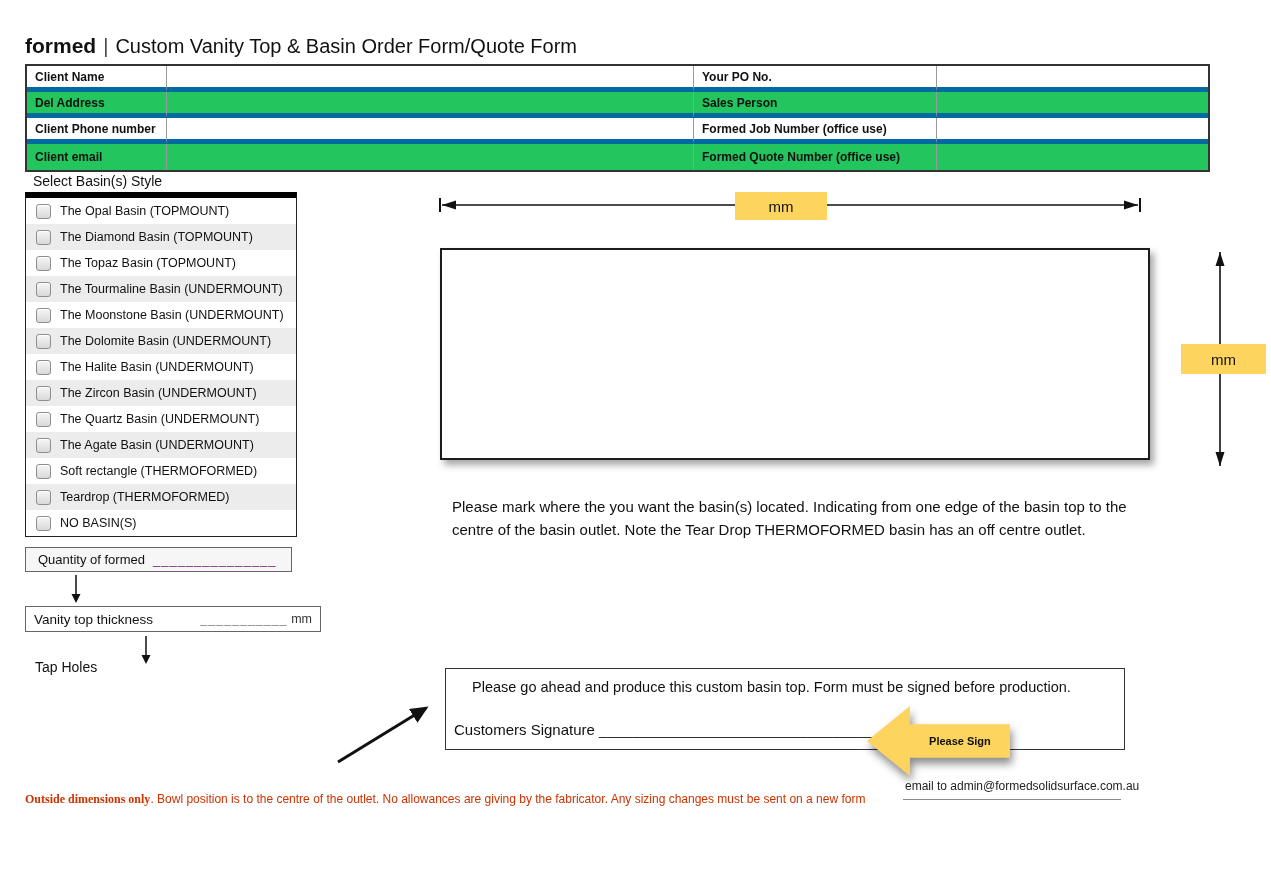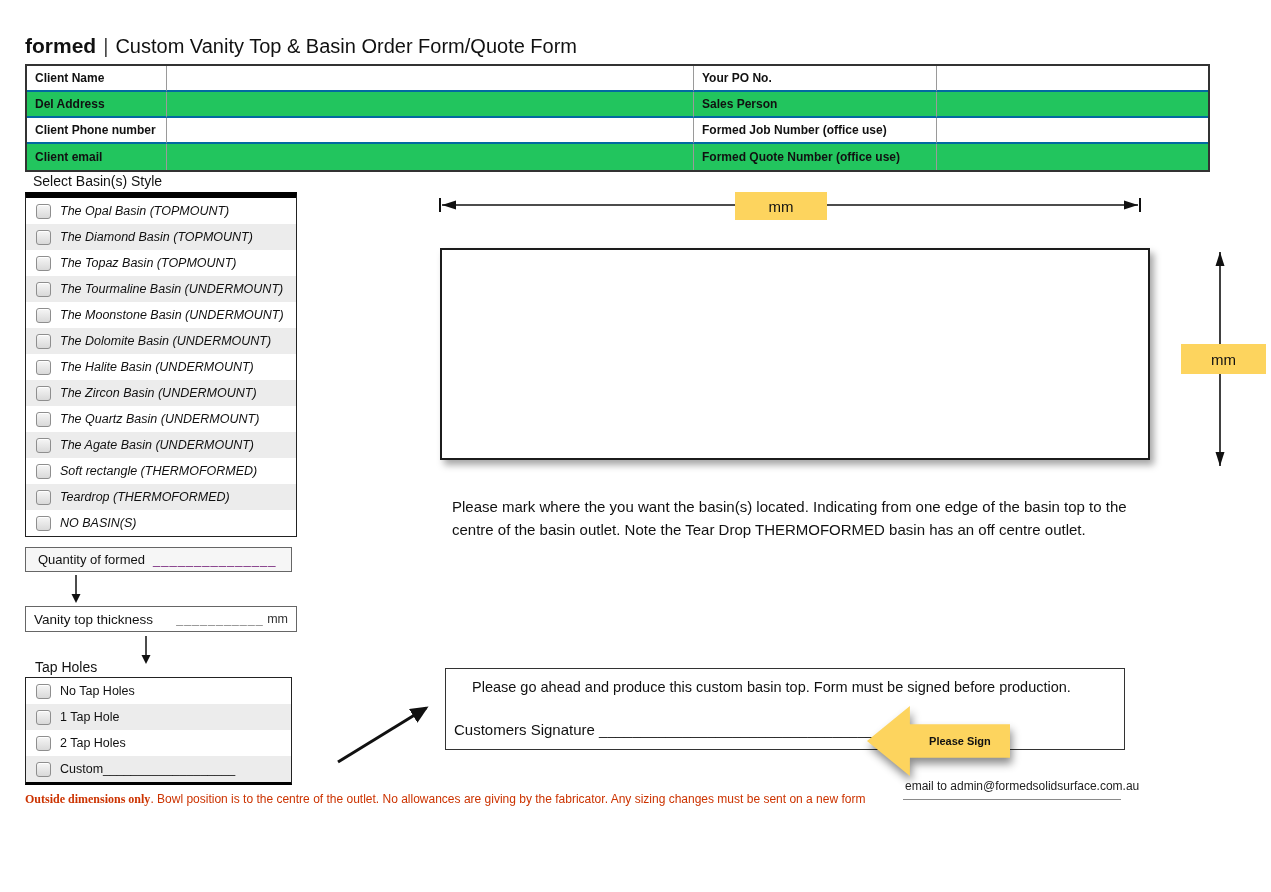--- a/index.html
+++ b/index.html
@@ -9,46 +9,46 @@
 
   
   .title { position:absolute; left:25px; top:34px; font-size:20px; white-space:nowrap; }
   .title .brand { font-weight:bold; font-size:21px; }
   .title .sep { font-weight:300; color:#444; margin:0 7px; }
 
   
   .client-table { position:absolute; left:25px; top:64px; width:1185px;
     border:2px solid #333; background:#fff;
     display:grid; grid-template-columns:140px 527px 243px 1fr; grid-auto-rows:26px; }
-  .ct-cell { border-right:1px solid #9a9a9a; border-bottom:2px solid #0369a1;
+  .ct-cell { border-right:1px solid #9a9a9a; border-bottom:5px solid #0369a1;
     display:flex; align-items:center; padding:0 8px; font-size:12px; overflow:hidden; }
   .ct-cell:nth-child(4n) { border-right:none; }
   .ct-cell:nth-child(n+13) { border-bottom:none; }
   .ct-label { font-weight:bold; }
   .alt { background:#22c55e; }
 
   
   .basin-heading { position:absolute; left:33px; top:173px; font-size:14px; }
   .basin-list { position:absolute; left:25px; top:192px; width:272px;
-    border:1.5px solid #222; border-top:6px solid #000; background:#fff;font-style:italic; }
+    border:1.5px solid #222; border-top:6px solid #000; background:#fff; }
   .option-row { display:flex; align-items:center; gap:9px; height:26px; padding-left:10px; font-size:12.5px; }
   .basin-list .option-row:nth-child(even) { background:#ececec; }
   .cb { flex:0 0 15px; width:15px; height:15px; border:1px solid #8e8e8e; border-radius:3px;
     background:linear-gradient(180deg,#f6f6f6,#d9d9d9); box-shadow:inset 0 1px 0 #fff; }
 
   
   .quantity-box { position:absolute; left:25px; top:547px; width:267px; height:25px;
     border:1px solid #666; background:#f6f6f6; display:flex; align-items:center;
     padding-left:12px; font-size:13px; }
   .q-line { margin-left:8px; color:#701a75; letter-spacing:1px; }
   .down-arrow-1 { position:absolute; left:70px; top:575px; }
   .down-arrow-2 { position:absolute; left:140px; top:636px; }
   .min-note { position:absolute; left:197px; top:619px; width:100px; text-align:left;
     font-size:11px; font-weight:bold; }
-  .thickness-box { position:absolute; left:25px; top:606px; width:272px; height:26px;
+  .thickness-box { position:absolute; left:25px; top:606px; width:296px; height:26px;
     border:1px solid #666; background:#fff; display:flex; align-items:center;
     justify-content:space-between; padding:0 8px; font-size:13.5px; }
   .t-right { color:#333; font-size:12.5px; }
   .t-line { color:#888; letter-spacing:1px; }
 
   
   .tap-heading { position:absolute; left:35px; top:659px; font-size:14px; }
   .tap-list { position:absolute; left:25px; top:677px; width:267px;
     border:1.5px solid #222; border-bottom:3px solid #000; background:#fff; }
   .tap-list .option-row:nth-child(even) { background:#ececec; }
@@ -185,38 +185,20 @@
   <div class="thickness-box">
     <span>Vanity top thickness</span>
     <span class="t-right"><span class="t-line">___________</span> <span>mm</span></span>
   </div>
   <svg class="down-arrow-2" width="12" height="28" viewBox="0 0 12 28">
     <line x1="6" y1="0" x2="6" y2="20" stroke="#111" stroke-width="1.5"></line>
     <polygon points="1.5,19 10.5,19 6,28" fill="#111"></polygon>
   </svg>
 
   <div class="tap-heading">Tap Holes</div>
-  <div class="tap-list">
-    <div class="option-row">
-        <span class="cb"></span>
-        <span>No Tap Holes</span>
-      </div>
-    <div class="option-row">
-        <span class="cb"></span>
-        <span>1 Tap Hole</span>
-      </div>
-    <div class="option-row">
-        <span class="cb"></span>
-        <span>2 Tap Holes</span>
-      </div>
-    <div class="option-row">
-        <span class="cb"></span>
-        <span>Custom___________________</span>
-      </div>
-  </div>
 
   <svg class="h-dim" width="704" height="16" viewBox="0 0 704 16">
     <line x1="2" y1="1" x2="2" y2="15" stroke="#111" stroke-width="2"></line>
     <line x1="702" y1="1" x2="702" y2="15" stroke="#111" stroke-width="2"></line>
     <line x1="4" y1="8" x2="700" y2="8" stroke="#111" stroke-width="1.6"></line>
     <polygon points="4,8 18,3.5 18,12.5" fill="#111"></polygon>
     <polygon points="700,8 686,3.5 686,12.5" fill="#111"></polygon>
   </svg>
   <div class="mm-box h-mm">
     <span>mm</span>

